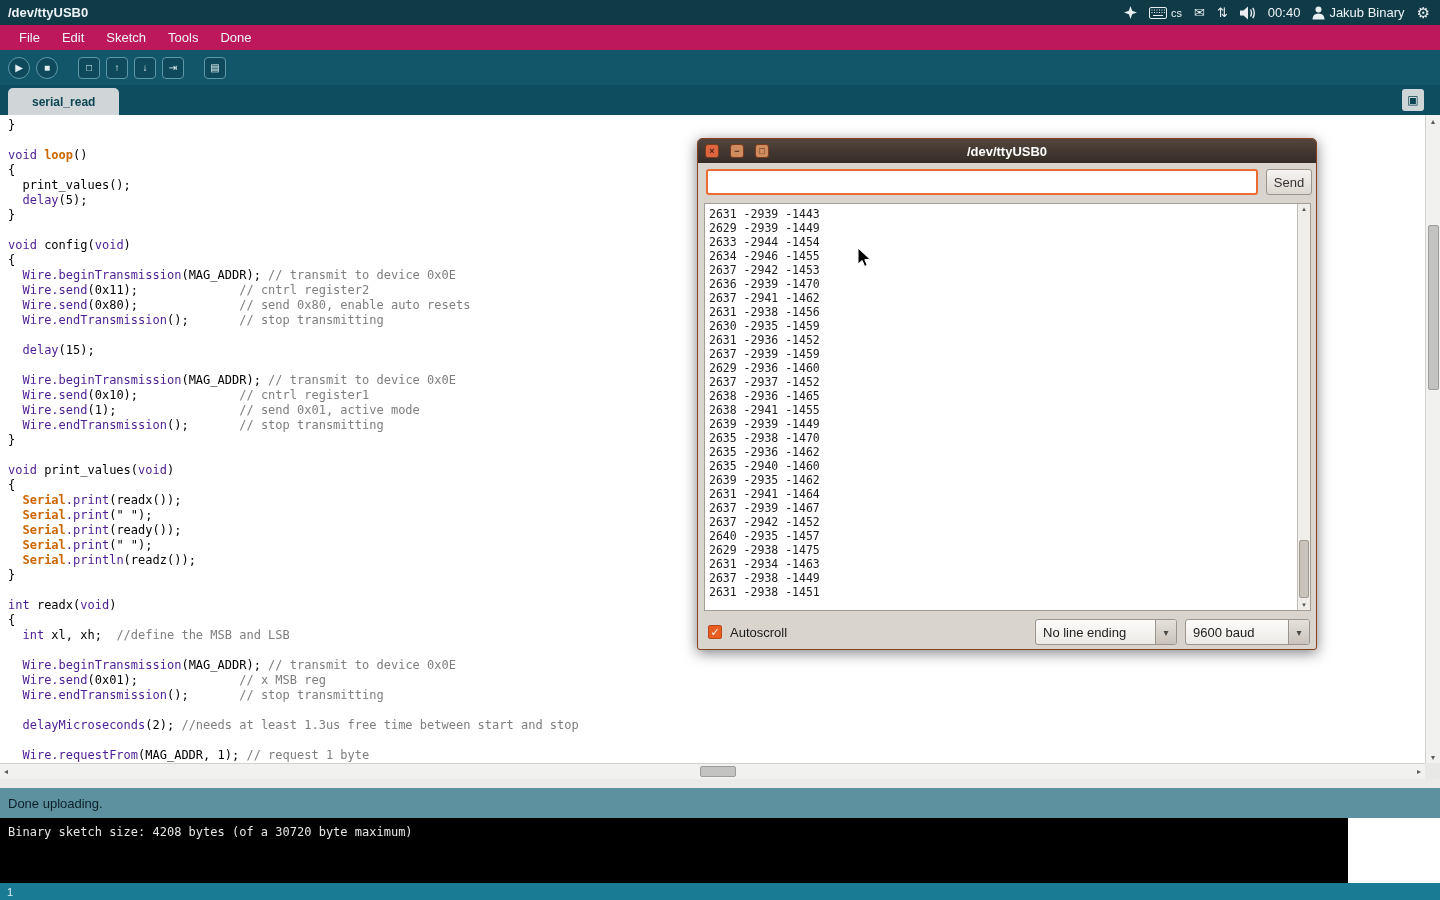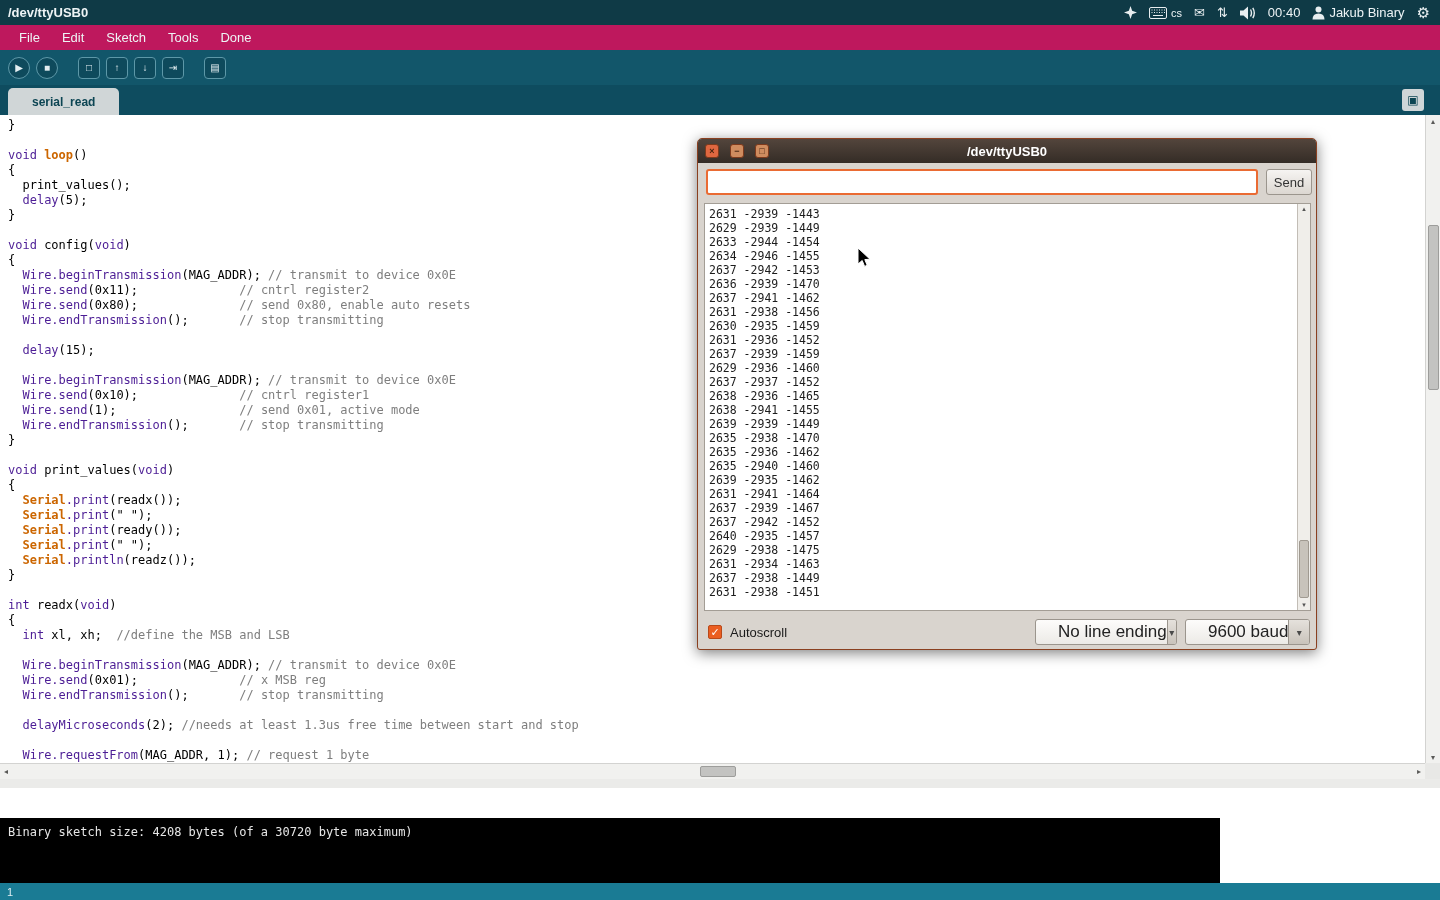--- a/index.html
+++ b/index.html
@@ -63,21 +63,21 @@
   .vthumb { position:absolute; left:2px; top:110px; width:11px; height:165px; background:#c3c3c1;
             border:1px solid #9d9d9b; border-radius:2px; }
   .hthumb { position:absolute; top:2px; left:700px; width:36px; height:11px; background:#c3c3c1;
             border:1px solid #9d9d9b; border-radius:2px; }
   .sb-corner { position:absolute; right:0; top:763px; width:15px; height:16px; background:#e8e8e6; }
 
   
   .gapstrip  { position:absolute; left:0; top:779px; width:1440px; height:9px;  background:#ebebe9; }
   .statusbar { position:absolute; left:0; top:788px; width:1440px; height:30px; background:#5d91a0;
                color:#0d1f24; font-size:13px; display:flex; align-items:center; padding-left:8px; }
-  .console   { position:absolute; left:0; top:818px; width:1220px; height:65px; background:#000000;
+  .console   { position:absolute; left:0; top:818px; width:1348px; height:65px; background:#000000;
                color:#e6e6e6; font-family:"DejaVu Sans Mono", monospace; font-size:12px; padding:7px 8px; }
   .footerbar { position:absolute; left:0; top:883px; width:1440px; height:17px; background:#1a7b94;
                color:#dfeef2; font-size:11px; display:flex; align-items:center; padding-left:7px; }
 
   
   .serial-window { position:absolute; left:697px; top:138px; width:620px; height:512px; background:#d9d4ce;
                    border:1px solid #8a4020; border-radius:5px 5px 3px 3px; box-shadow:0 3px 14px rgba(0,0,0,0.5); z-index:20; }
   .sw-titlebar { position:absolute; left:0; top:0; right:0; height:24px;
                  background:linear-gradient(#53453c,#342c26); border-radius:4px 4px 0 0;
                  display:flex; align-items:center; justify-content:center;
@@ -108,21 +108,21 @@
 
   .sm-bottom { position:absolute; left:6px; right:6px; top:478px; height:30px; display:flex; align-items:center; }
   .sm-check { width:14px; height:14px; background:#eb5e21; border:1px solid #b8491a; border-radius:2px;
               color:#fff; font-size:11px; line-height:13px; text-align:center; margin:0 8px 0 4px; }
   .sm-check-label { font-size:13px; color:#1a1a1a; }
   .sm-spacer { flex:1; }
   .sm-combo { height:26px; display:flex; align-items:stretch; border:1px solid #9b958d; border-radius:3px;
               background:linear-gradient(#fdfcfb,#eceae6); overflow:hidden; }
   .sm-combo.combo1 { width:142px; margin-right:8px; }
   .sm-combo.combo2 { width:125px; }
-  .combo-text { flex:1; font-size:17px; color:#222; display:flex; align-items:center; padding-left:22px; white-space:nowrap; }
+  .combo-text { flex:1; font-size:13px; color:#222; display:flex; align-items:center; padding-left:7px; white-space:nowrap; }
   .combo-arrow { width:21px; background:linear-gradient(#e5e1dc,#c9c3bb); border-left:1px solid #9b958d;
                  color:#4a4a4a; font-size:10px; display:flex; align-items:center; justify-content:center; }
 
   .mouse-cursor { position:absolute; left:857px; top:247px; z-index:50; }
 
   svg { display:block; }
 </style>
 </head>
 <body>
 
@@ -219,20 +219,23 @@
         <span>◂</span>
       </div>
     <div class="hthumb"></div>
     <div class="sb-arrow right">
         <span>▸</span>
       </div>
   </div>
   <div class="sb-corner"></div>
 
   <div class="gapstrip"></div>
+  <div class="statusbar">
+    <span>Done uploading.</span>
+  </div>
   <div class="console">
     <span>Binary sketch size: 4208 bytes (of a 30720 byte maximum)</span>
   </div>
   <div class="footerbar">
     <span>1</span>
   </div>
 
   <div class="serial-window">
     <div class="sw-titlebar">
       <div class="sw-buttons">

